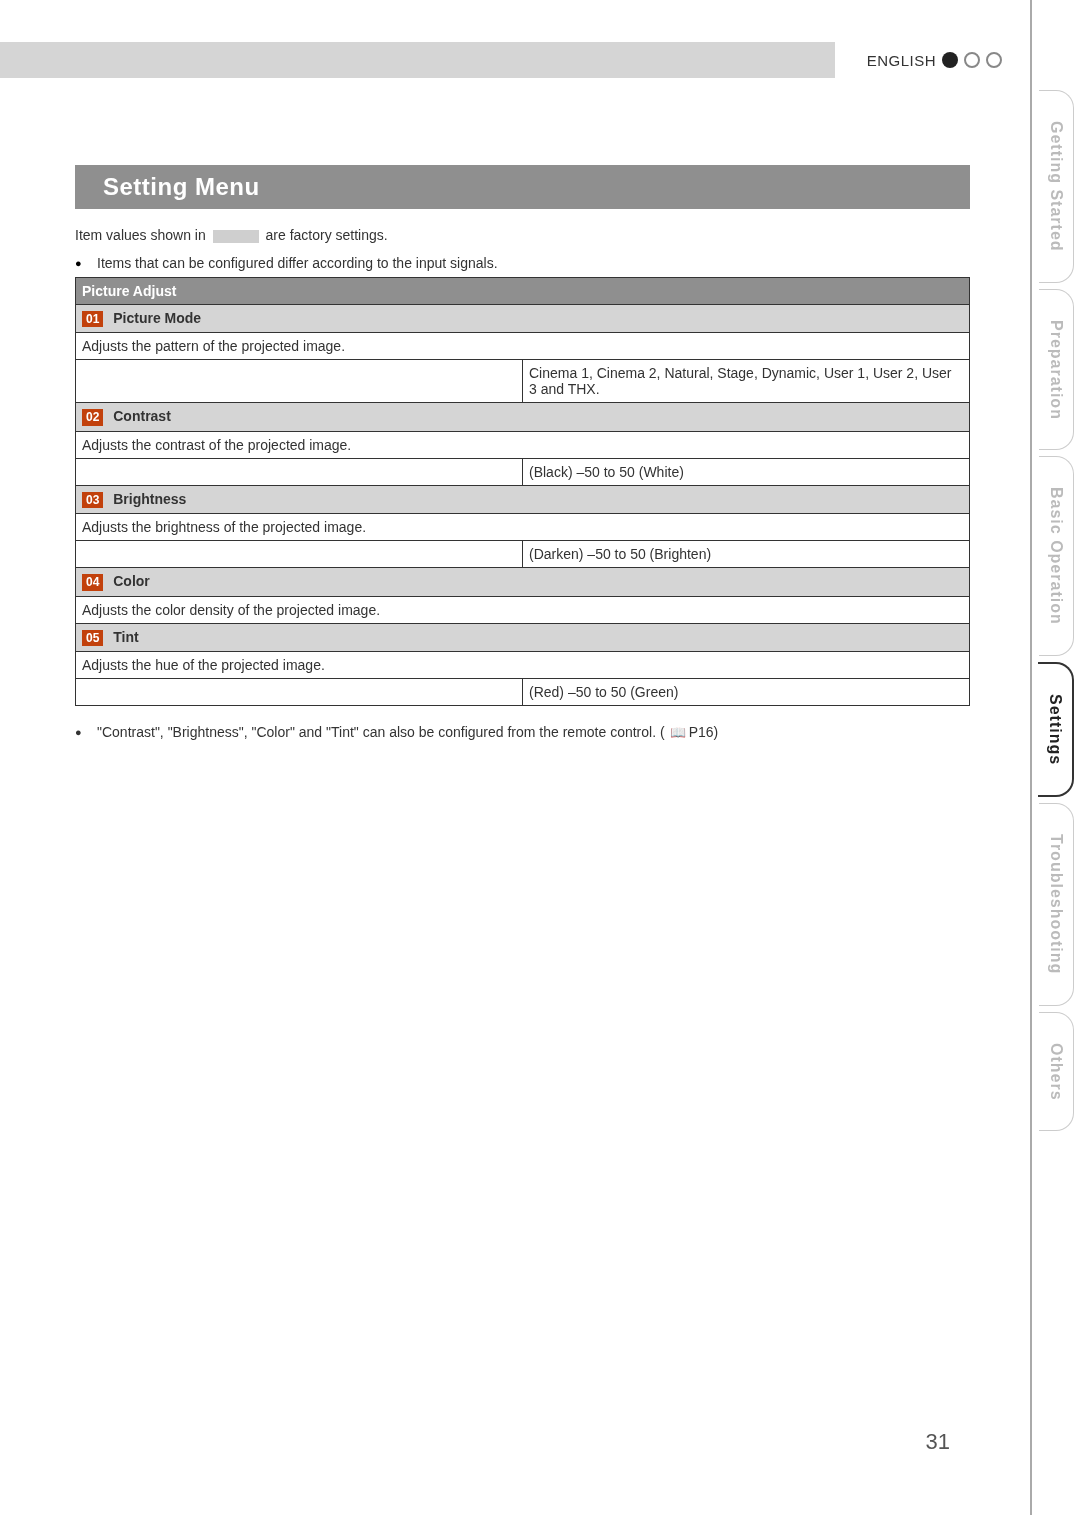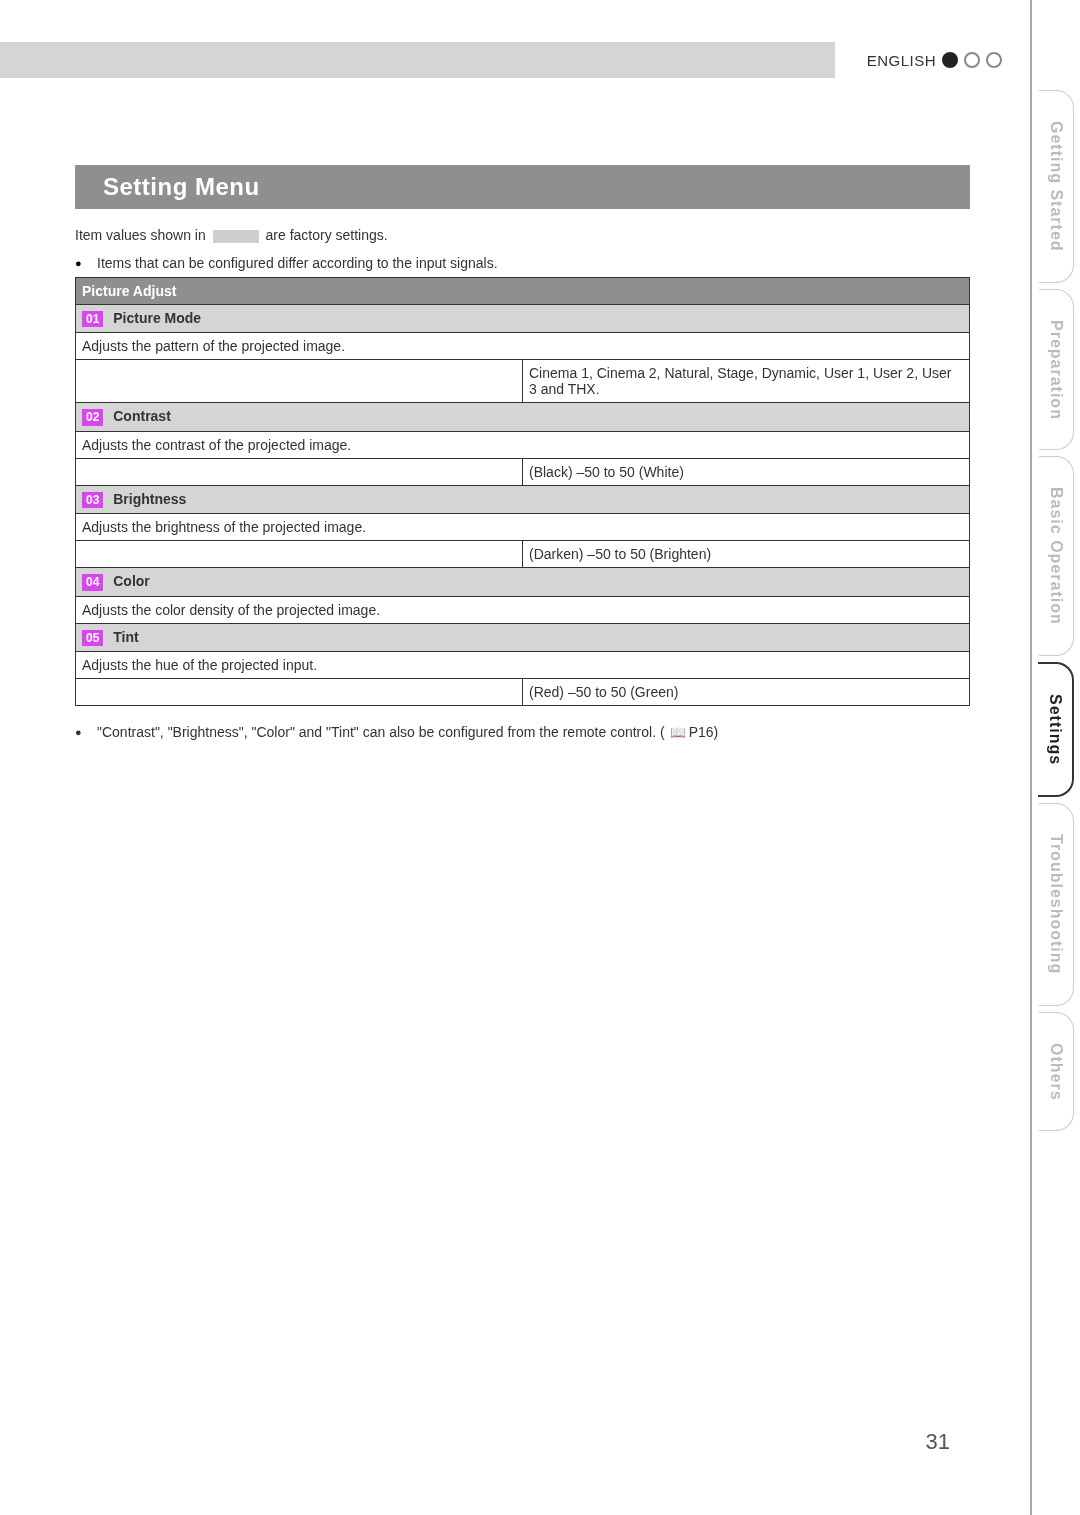--- a/index.html
+++ b/index.html
@@ -105,21 +105,21 @@
     font-weight: bold;
     font-size: 16px;
     padding: 4px 8px;
   }
   td.row-title {
     background: #d5d5d5;
     font-weight: bold;
   }
   .num-box {
     display: inline-block;
-    background: #d946ef;
+    background: #c2410c;
     color: #fff;
     font-weight: bold;
     font-size: 12px;
     padding: 1px 4px;
     margin-right: 6px;
     line-height: 1.2;
   }
   td.indent-col { width: 34px; }
   .footnote {
     font-size: 14px;
@@ -257,21 +257,21 @@
               <td colspan="2">Adjusts the color density of the projected image.</td>
             </tr>
 
         <tr>
               <td class="row-title" colspan="2">
           <span class="num-box">05</span>
           <span>Tint</span>
         </td>
             </tr>
         <tr>
-              <td colspan="2">Adjusts the hue of the projected input.</td>
+              <td colspan="2">Adjusts the hue of the projected image.</td>
             </tr>
         <tr>
               <td class="indent-col"></td>
             <td>(Red) –50 to 50 (Green)</td>
             </tr>
       </tbody>
         </table>
 
       <div class="footnote">
         <span>"Contrast", "Brightness", "Color" and "Tint" can also be configured from the remote control. (</span>

